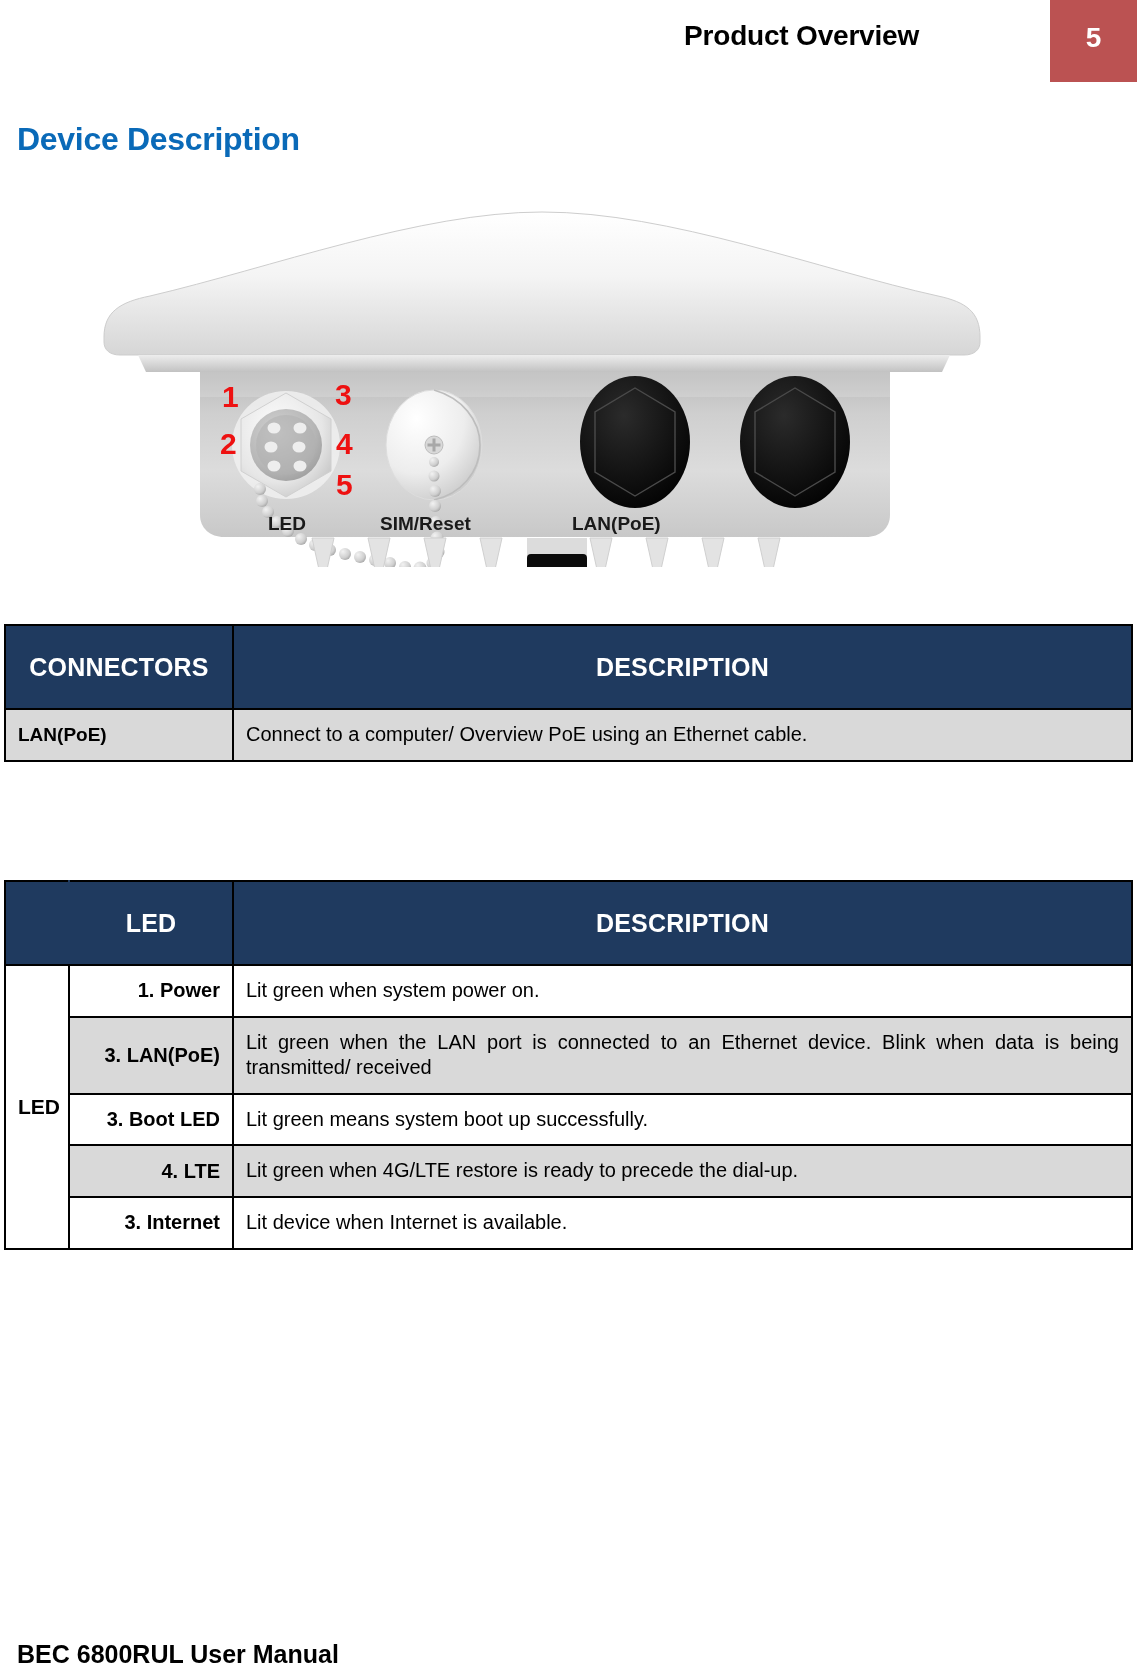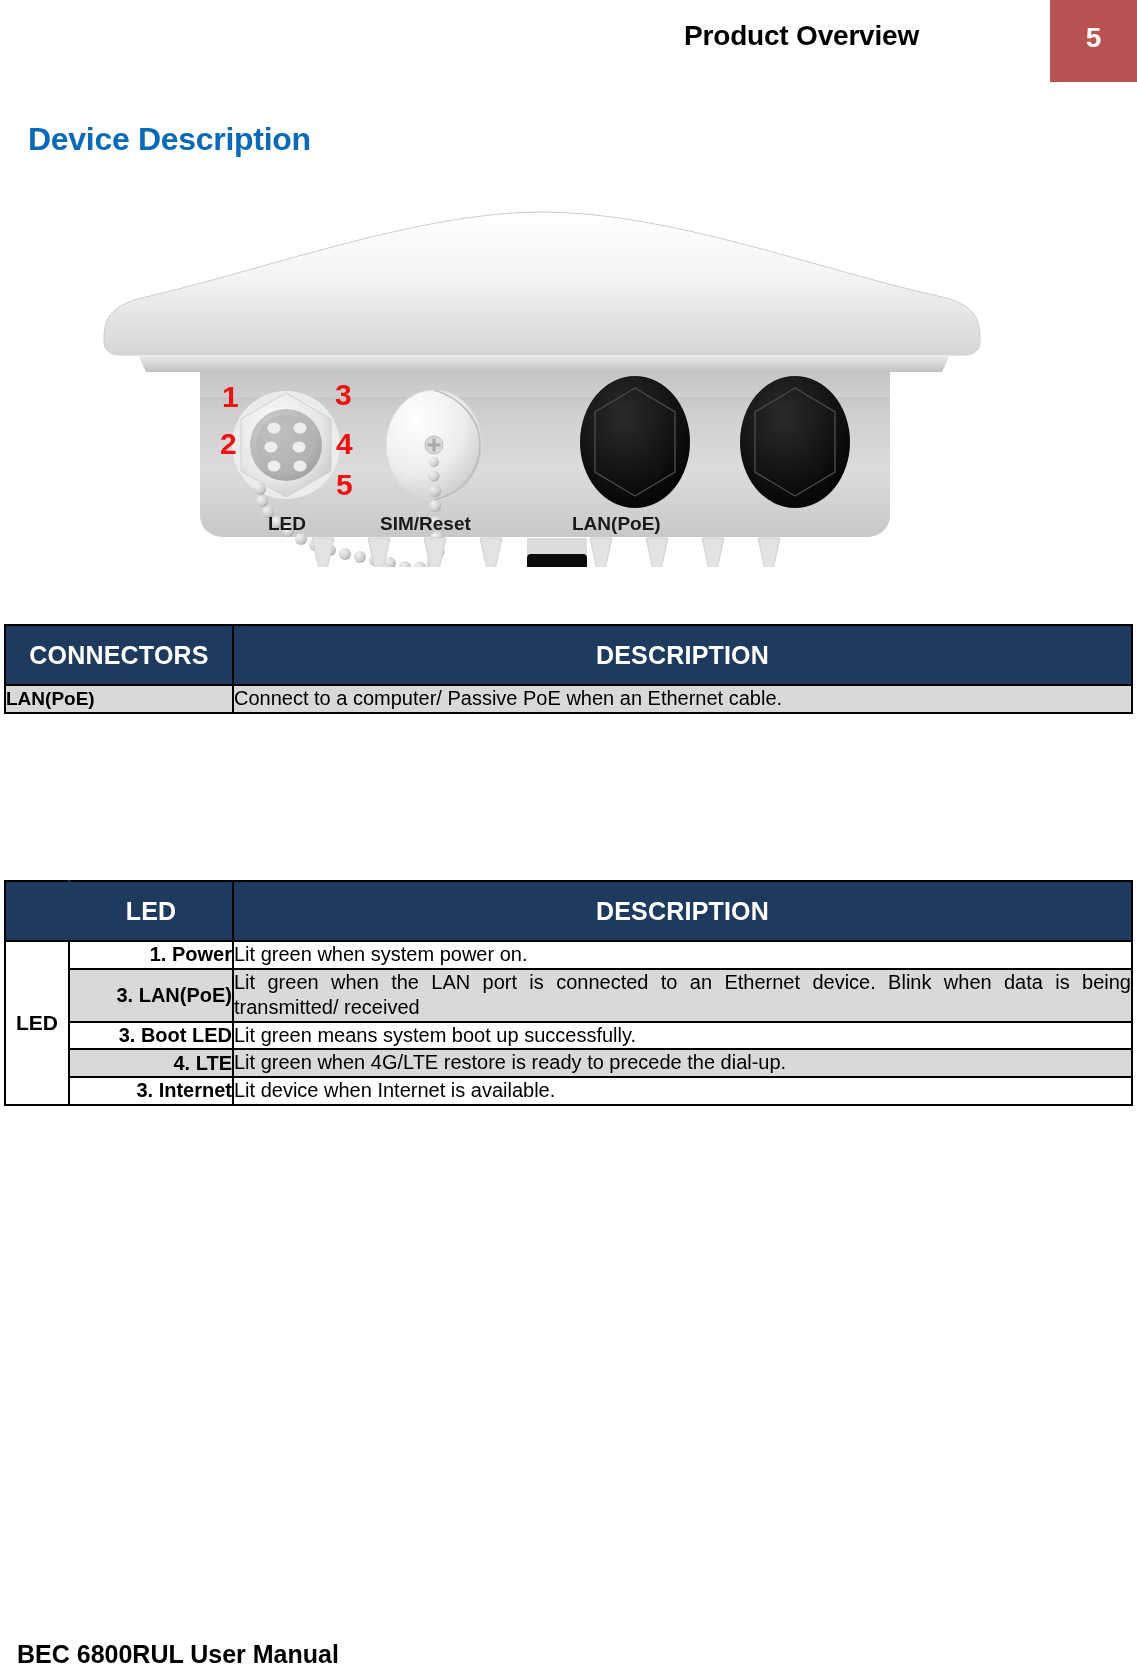--- a/index.html
+++ b/index.html
@@ -54,21 +54,20 @@
 
   
   .section-title {
     position: absolute;
     left: 17px;
     top: 100px;
     font-size: 32px;
     font-weight: bold;
     color: #0A6AB8;
     letter-spacing: -0.3px;
-    margin-left: 11px;
   }
 
   
   .device-figure {
     position: absolute;
     left: 90px;
     top: 192px;
     width: 900px;
     height: 375px;
   }
@@ -76,21 +75,21 @@
 
   
   .doc-table {
     position: absolute;
     border-collapse: collapse;
     table-layout: fixed;
     font-family: "Liberation Sans", sans-serif;
   }
   .doc-table td, .doc-table th {
     border: 2px solid #000000;
-    padding: 0;
+    padding: 12px;
     vertical-align: middle;
   }
   .doc-table thead th {
     background: #1F3A5F;
     color: #ffffff;
     font-size: 25px;
     font-weight: bold;
     height: 58px;
     text-align: center;
     letter-spacing: 0.2px;
@@ -310,21 +309,21 @@
   </colgroup>
   <thead>
     <tr>
       <th>CONNECTORS</th>
       <th>DESCRIPTION</th>
     </tr>
   </thead>
   <tbody>
     <tr class="row-gray">
       <td class="cell-label">LAN(PoE)</td>
-      <td class="cell-desc">Connect to a computer/ Passive PoE when an Ethernet cable.</td>
+      <td class="cell-desc">Connect to a computer/ Overview PoE using an Ethernet cable.</td>
     </tr>
   </tbody>
 </table>
 
 <table class="doc-table" id="led-table">
   <colgroup>
     <col class="col-spanlabel">
       <col class="col-label">
       <col>
   </colgroup>

